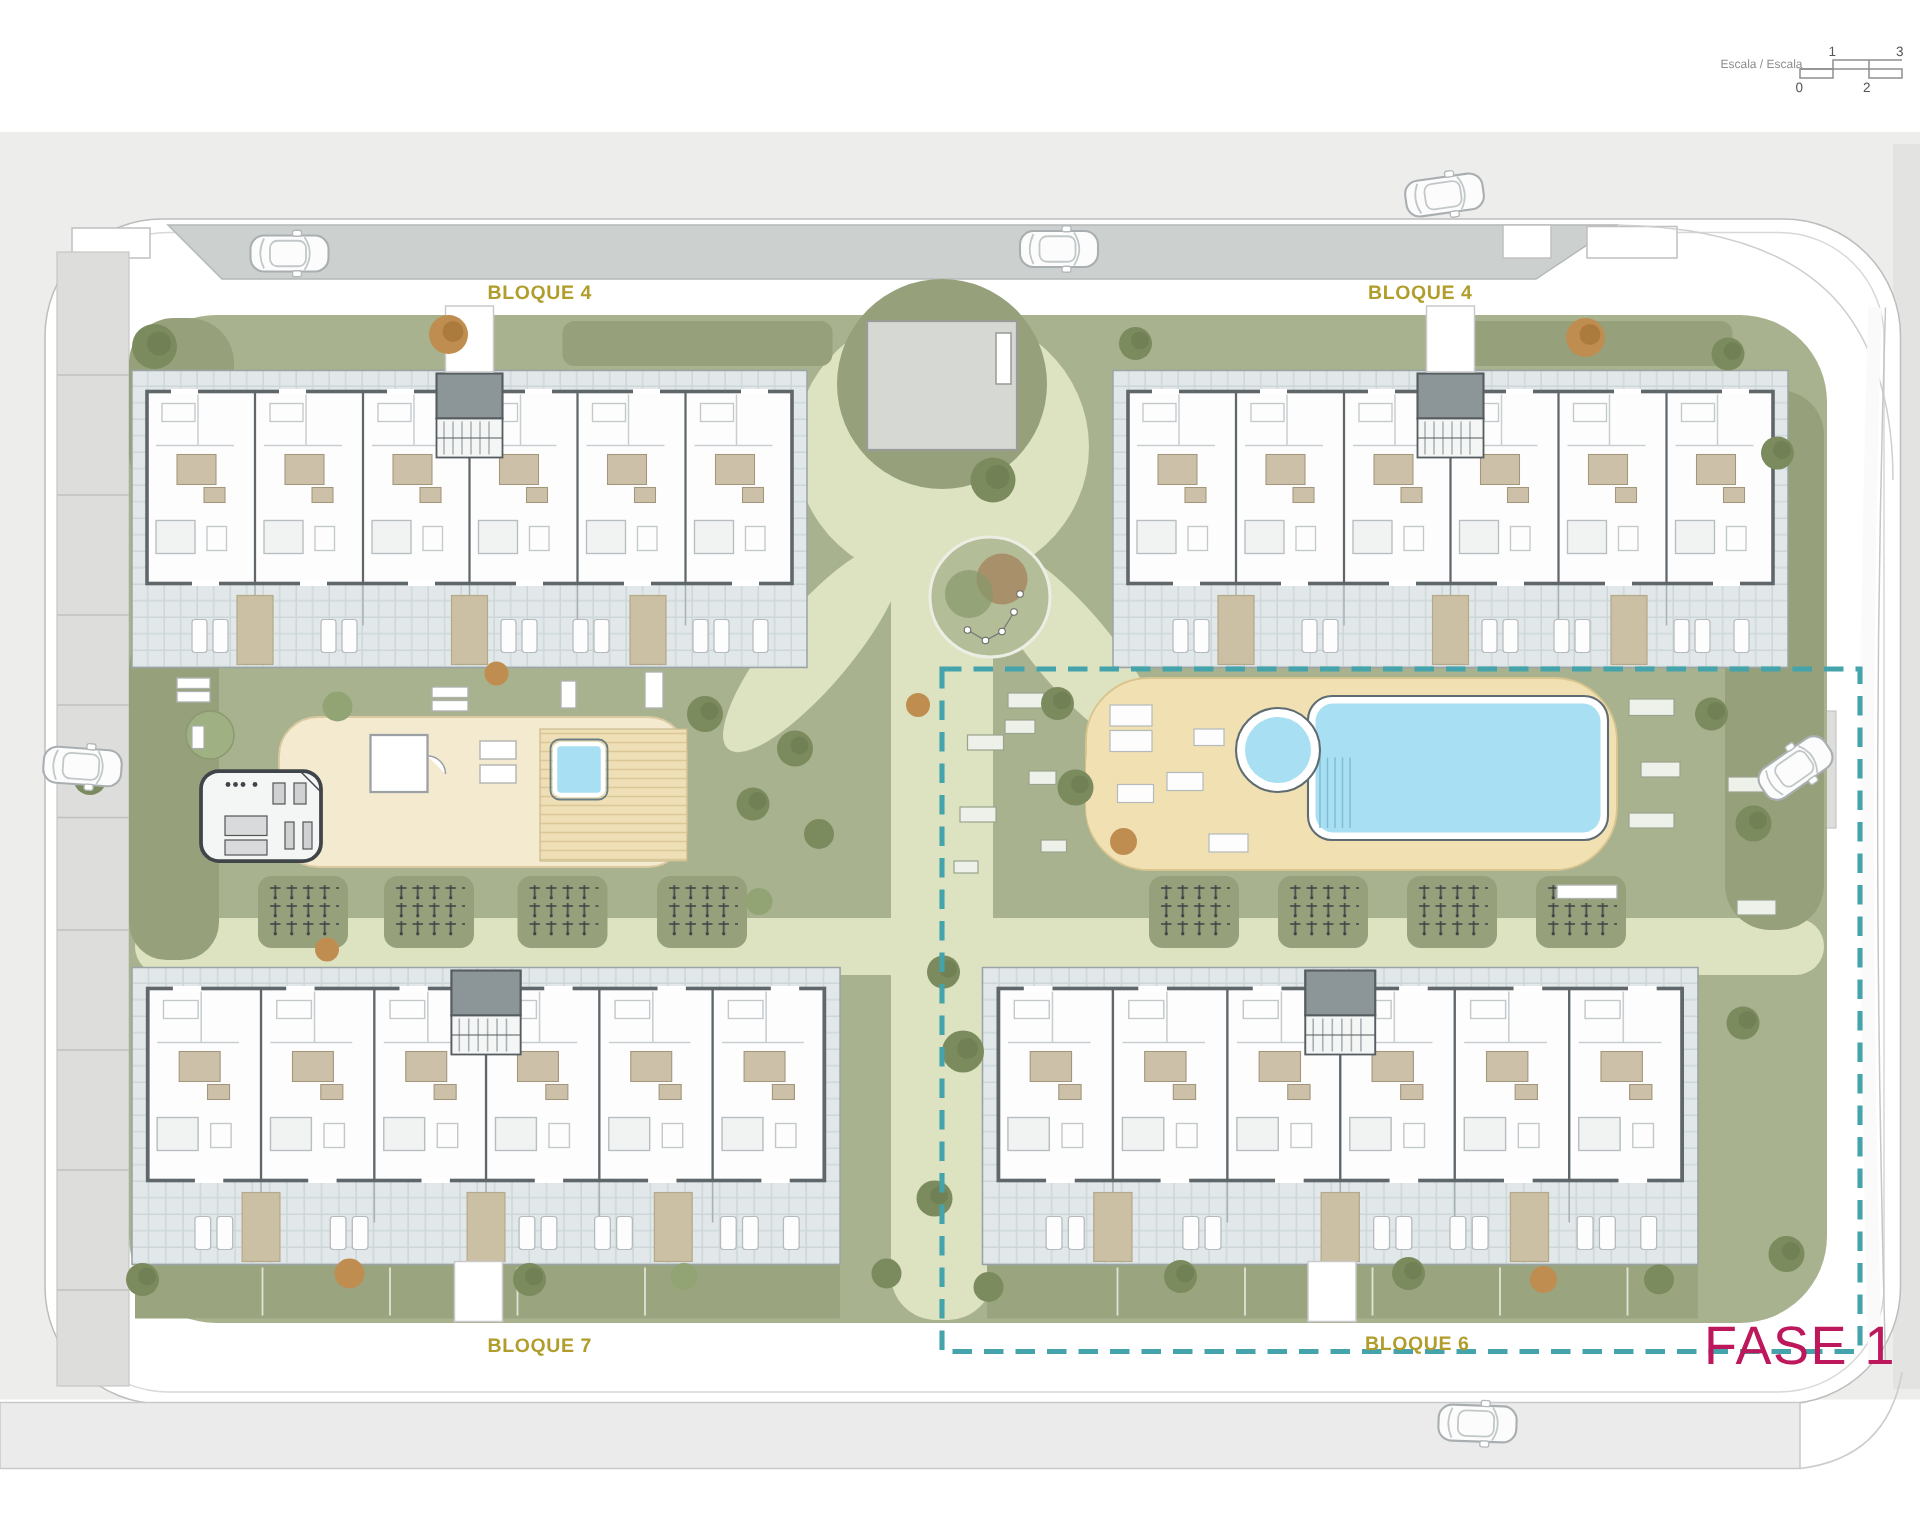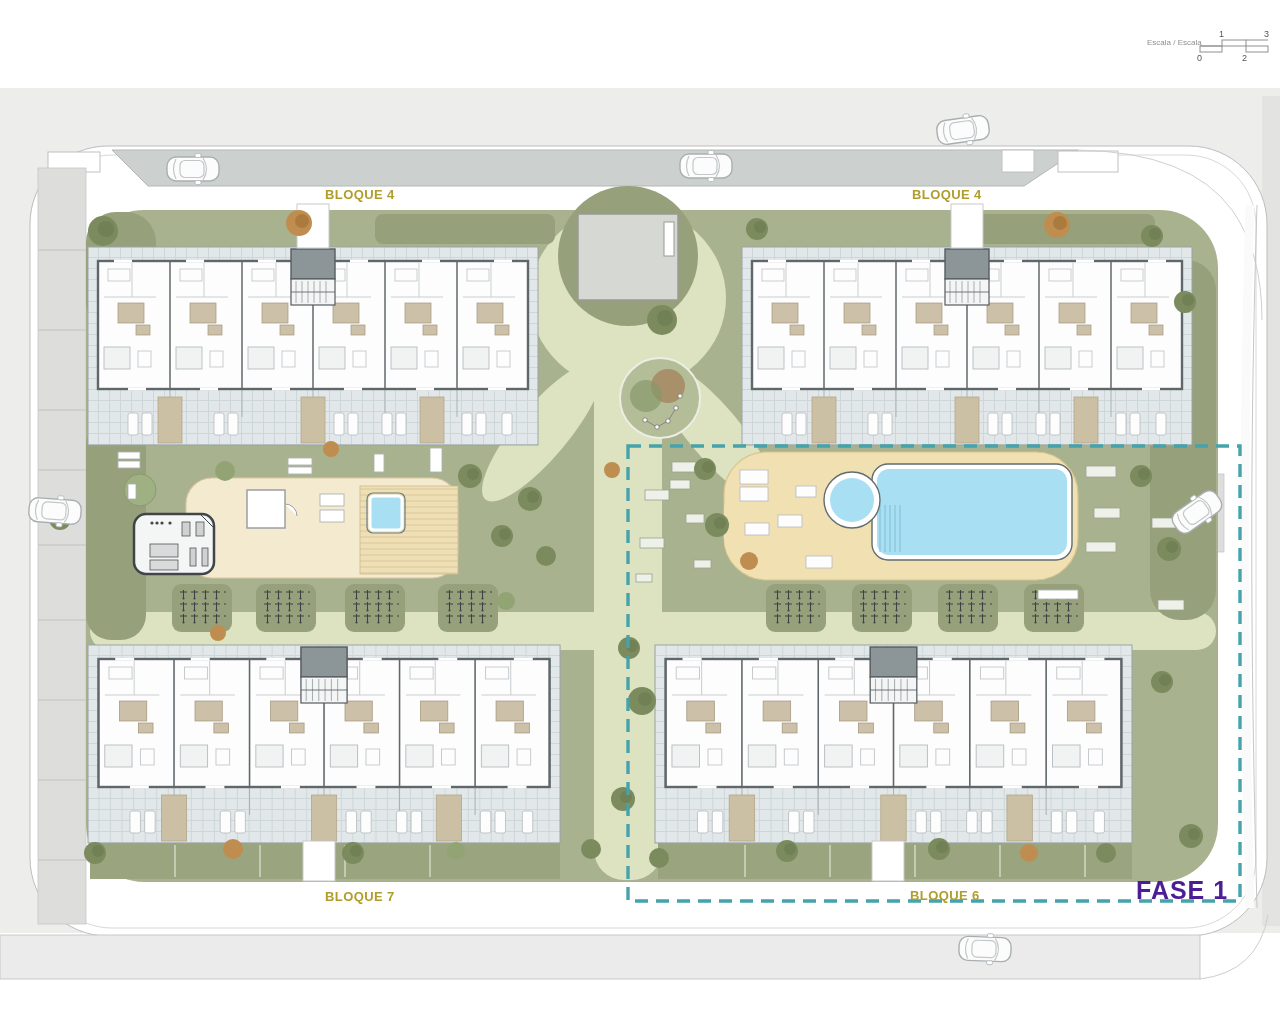--- a/index.html
+++ b/index.html
@@ -16,21 +16,21 @@
   .wall{stroke:#60676b}
   .lounger{fill:#fdfdfd;stroke:#b4babd;stroke-width:.8}
   .bench{fill:#ffffff;stroke:#aeb3ae;stroke-width:.9}
   .glounger{fill:#eef0ea;stroke:#9aa48c;stroke-width:.8}
   .win{stroke:#ffffff;stroke-width:3.2}
   .ta{fill:#7b8b5e}.tb{fill:#93a474}.to{fill:#bf8d4f}
   .tin{fill:#66764b;opacity:.45}.tino{fill:#8f6226;opacity:.4}
   
   .lbl{position:absolute;font-weight:bold;font-size:13px;color:#b19d2b;
        letter-spacing:.4px;white-space:nowrap;}
-  .phase-lbl{position:absolute;font-weight:bold;font-size:25px;color:#4c1d95;
+  .phase-lbl{position:absolute;font-weight:normal;font-size:36px;color:#be185d;
        letter-spacing:1px;white-space:nowrap;}
   .scale-lbl{position:absolute;font-size:8px;color:#8f8f8f;white-space:nowrap;}
   .tick{position:absolute;font-size:9px;color:#555555;}
   .overlay *{pointer-events:none;}
 </style>
 </head>
 <body>
 
 <svg id="plan" width="1280" height="1024" viewBox="0 0 1280 1024">
   <defs>

